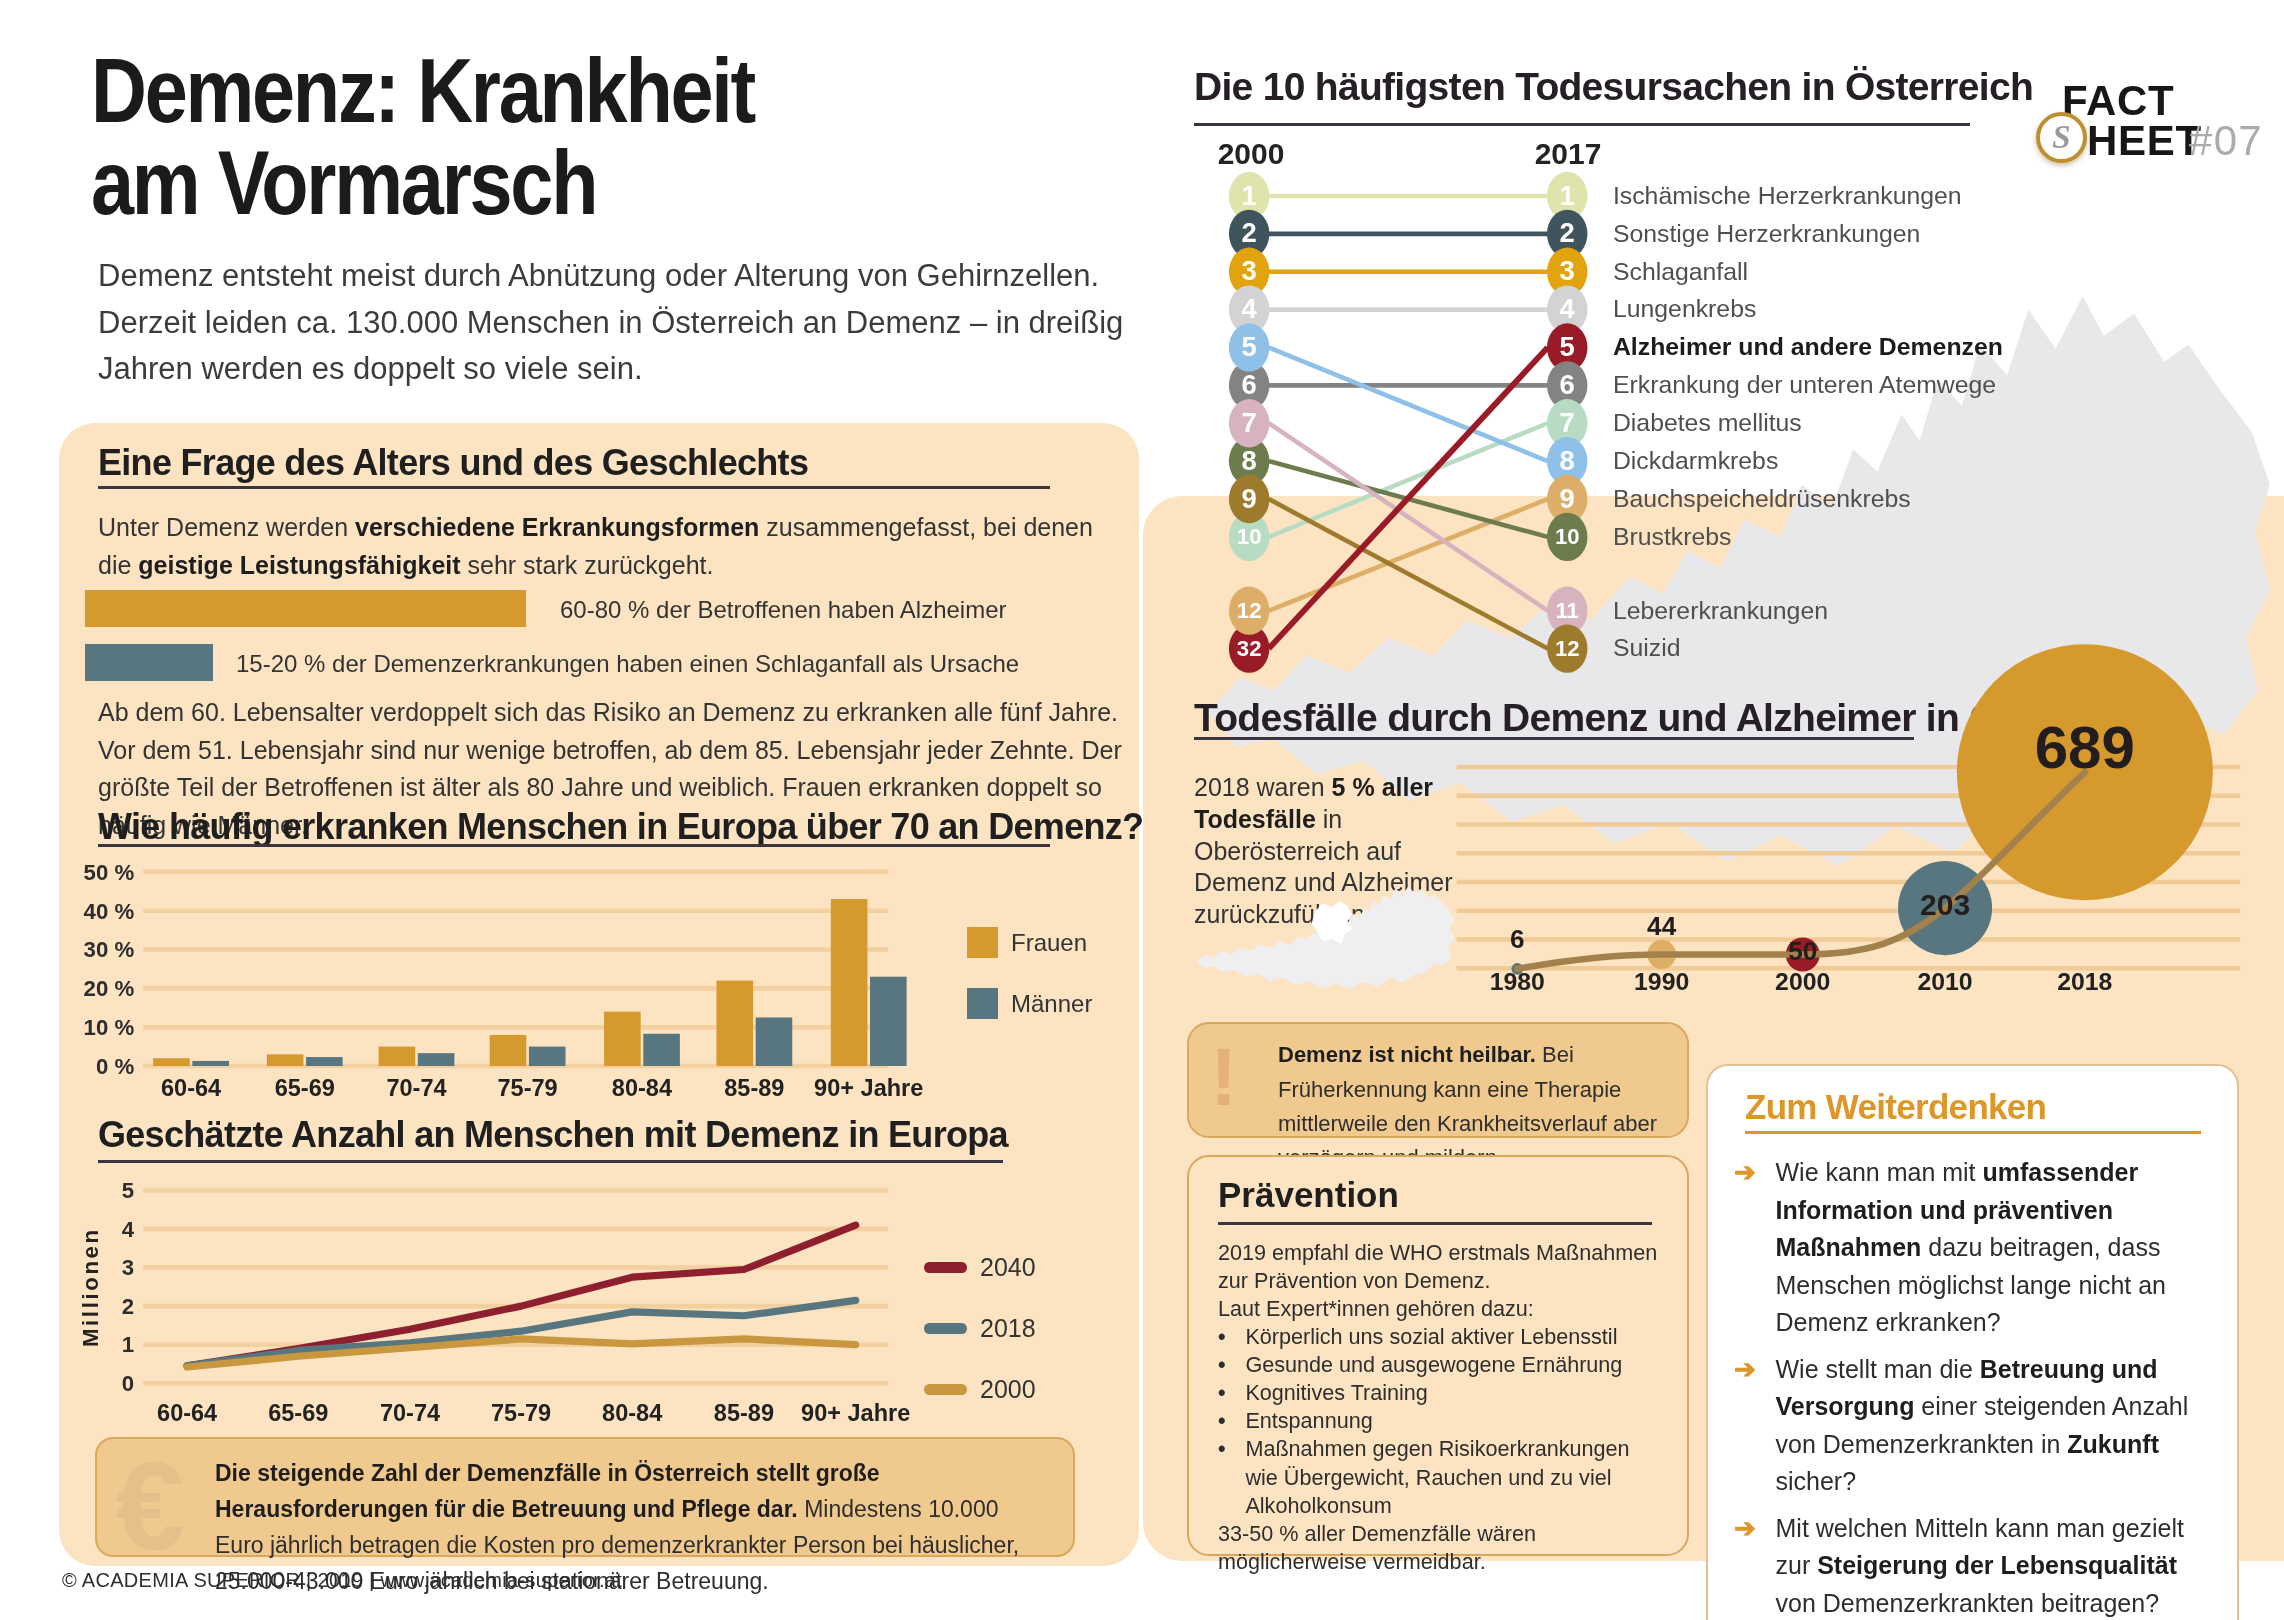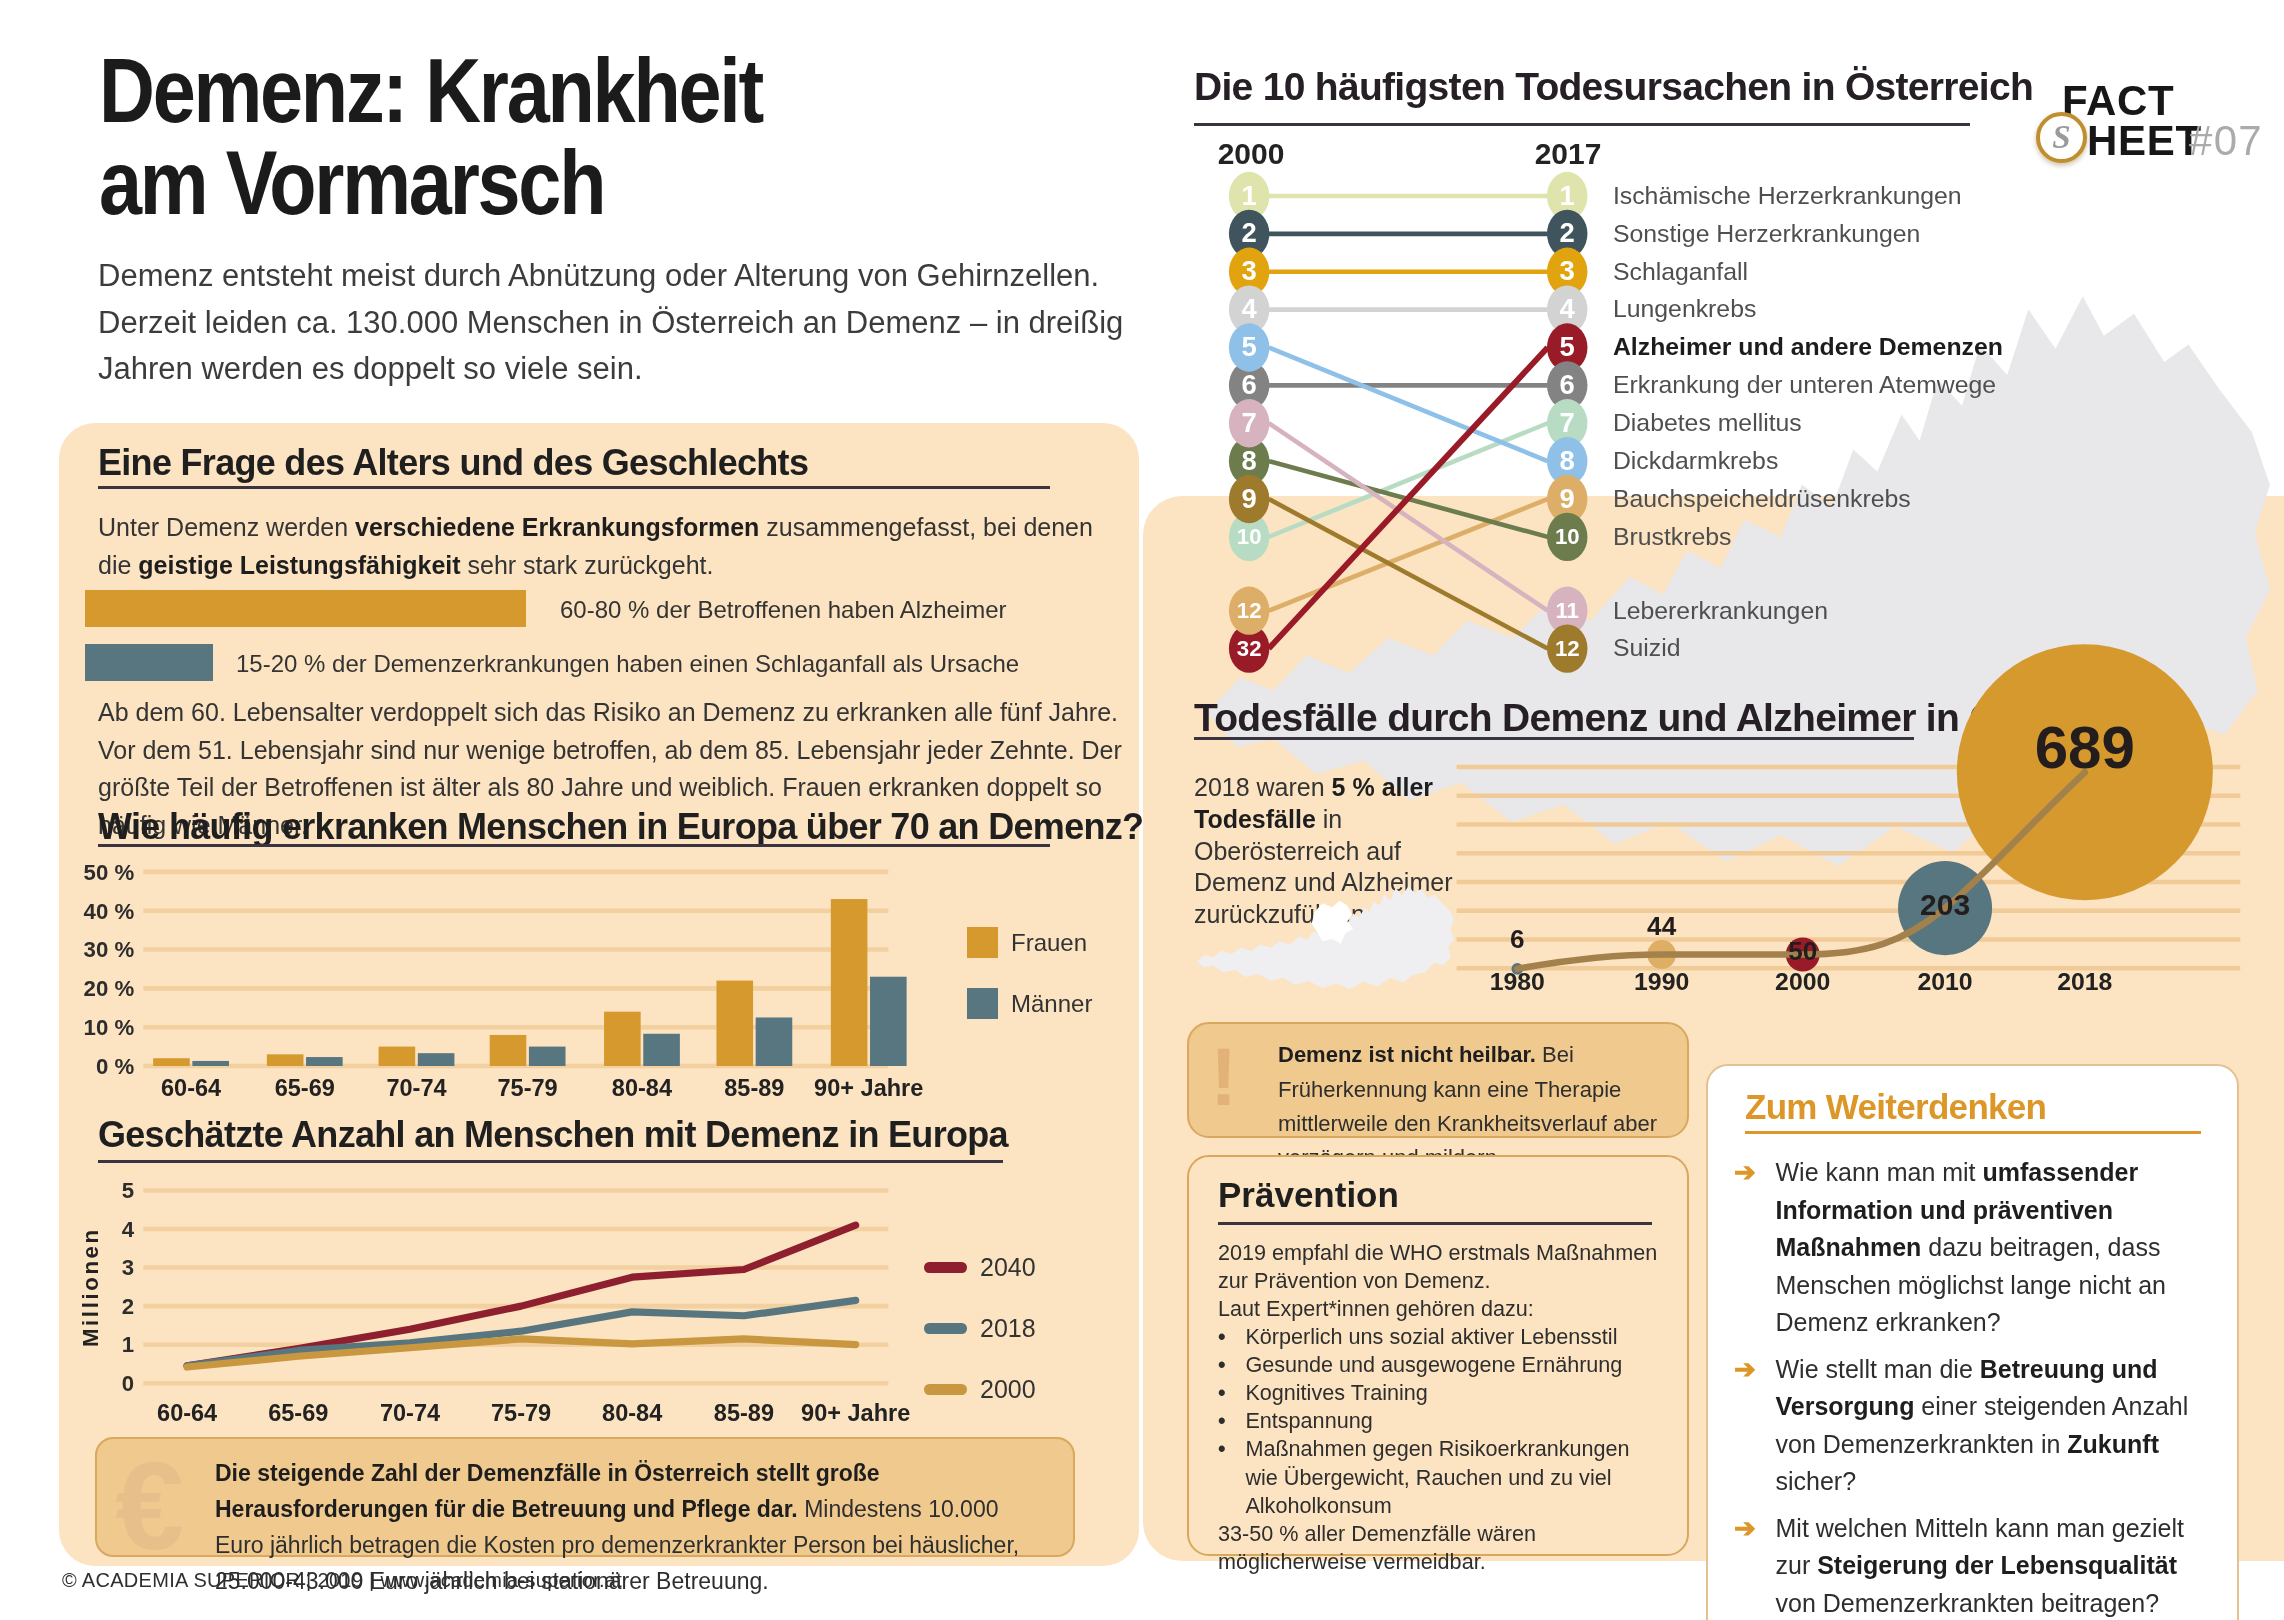--- a/index.html
+++ b/index.html
@@ -51,21 +51,21 @@
 
 <div id="page">
 
   <div id="left-panel" class="panel"></div>
   <div id="right-panel" class="panel"></div>
 
   <svg id="big-map" class="abs" style="left:1195px;top:248px;" width="1087" height="745" viewBox="0 0 720 340" preserveAspectRatio="none">
       <path d="M8,212 L30,196 L52,202 L74,186 L102,194 L128,178 L158,186 L180,170 L210,178 L234,162 L262,170 L288,150 L310,158 L326,138 L348,146 L364,124 L388,132 L402,108 L422,118 L436,92 L452,102 L468,76 L480,88 L492,60 L508,72 L520,44 L538,58 L552,28 L570,46 L588,22 L602,40 L622,30 L642,52 L658,44 L678,64 L700,84 L712,108 L702,130 L712,156 L696,178 L704,202 L682,222 L658,216 L634,240 L602,246 L572,266 L538,254 L502,276 L464,264 L426,282 L388,268 L352,280 L314,262 L278,272 L244,254 L210,262 L176,244 L142,252 L112,234 L80,240 L52,224 L28,228 Z" fill="#e8e7e9"></path>
     </svg>
 
-  <div class="abs" style="left:99px;top:46px;">
+  <div class="abs" style="left:91px;top:46px;">
     <div class="h1"><span>Demenz: Krankheit</span><br><span>am Vormarsch</span></div>
   </div>
   <div class="abs intro" style="left:98px;top:253px;width:1045px;">Demenz entsteht meist durch Abnützung oder Alterung von Gehirnzellen. Derzeit leiden ca. 130.000 Menschen in Österreich an Demenz – in dreißig Jahren werden es doppelt so viele sein.</div>
 
   <div>
     <div class="abs logo-word" style="left:2062px;top:80px;">FACT</div>
     <div class="abs logo-word" style="left:2087px;top:120px;">HEET</div>
     <div class="logo-circle" style="left:2036px;top:112px;">
         <span>S</span>
       </div>

